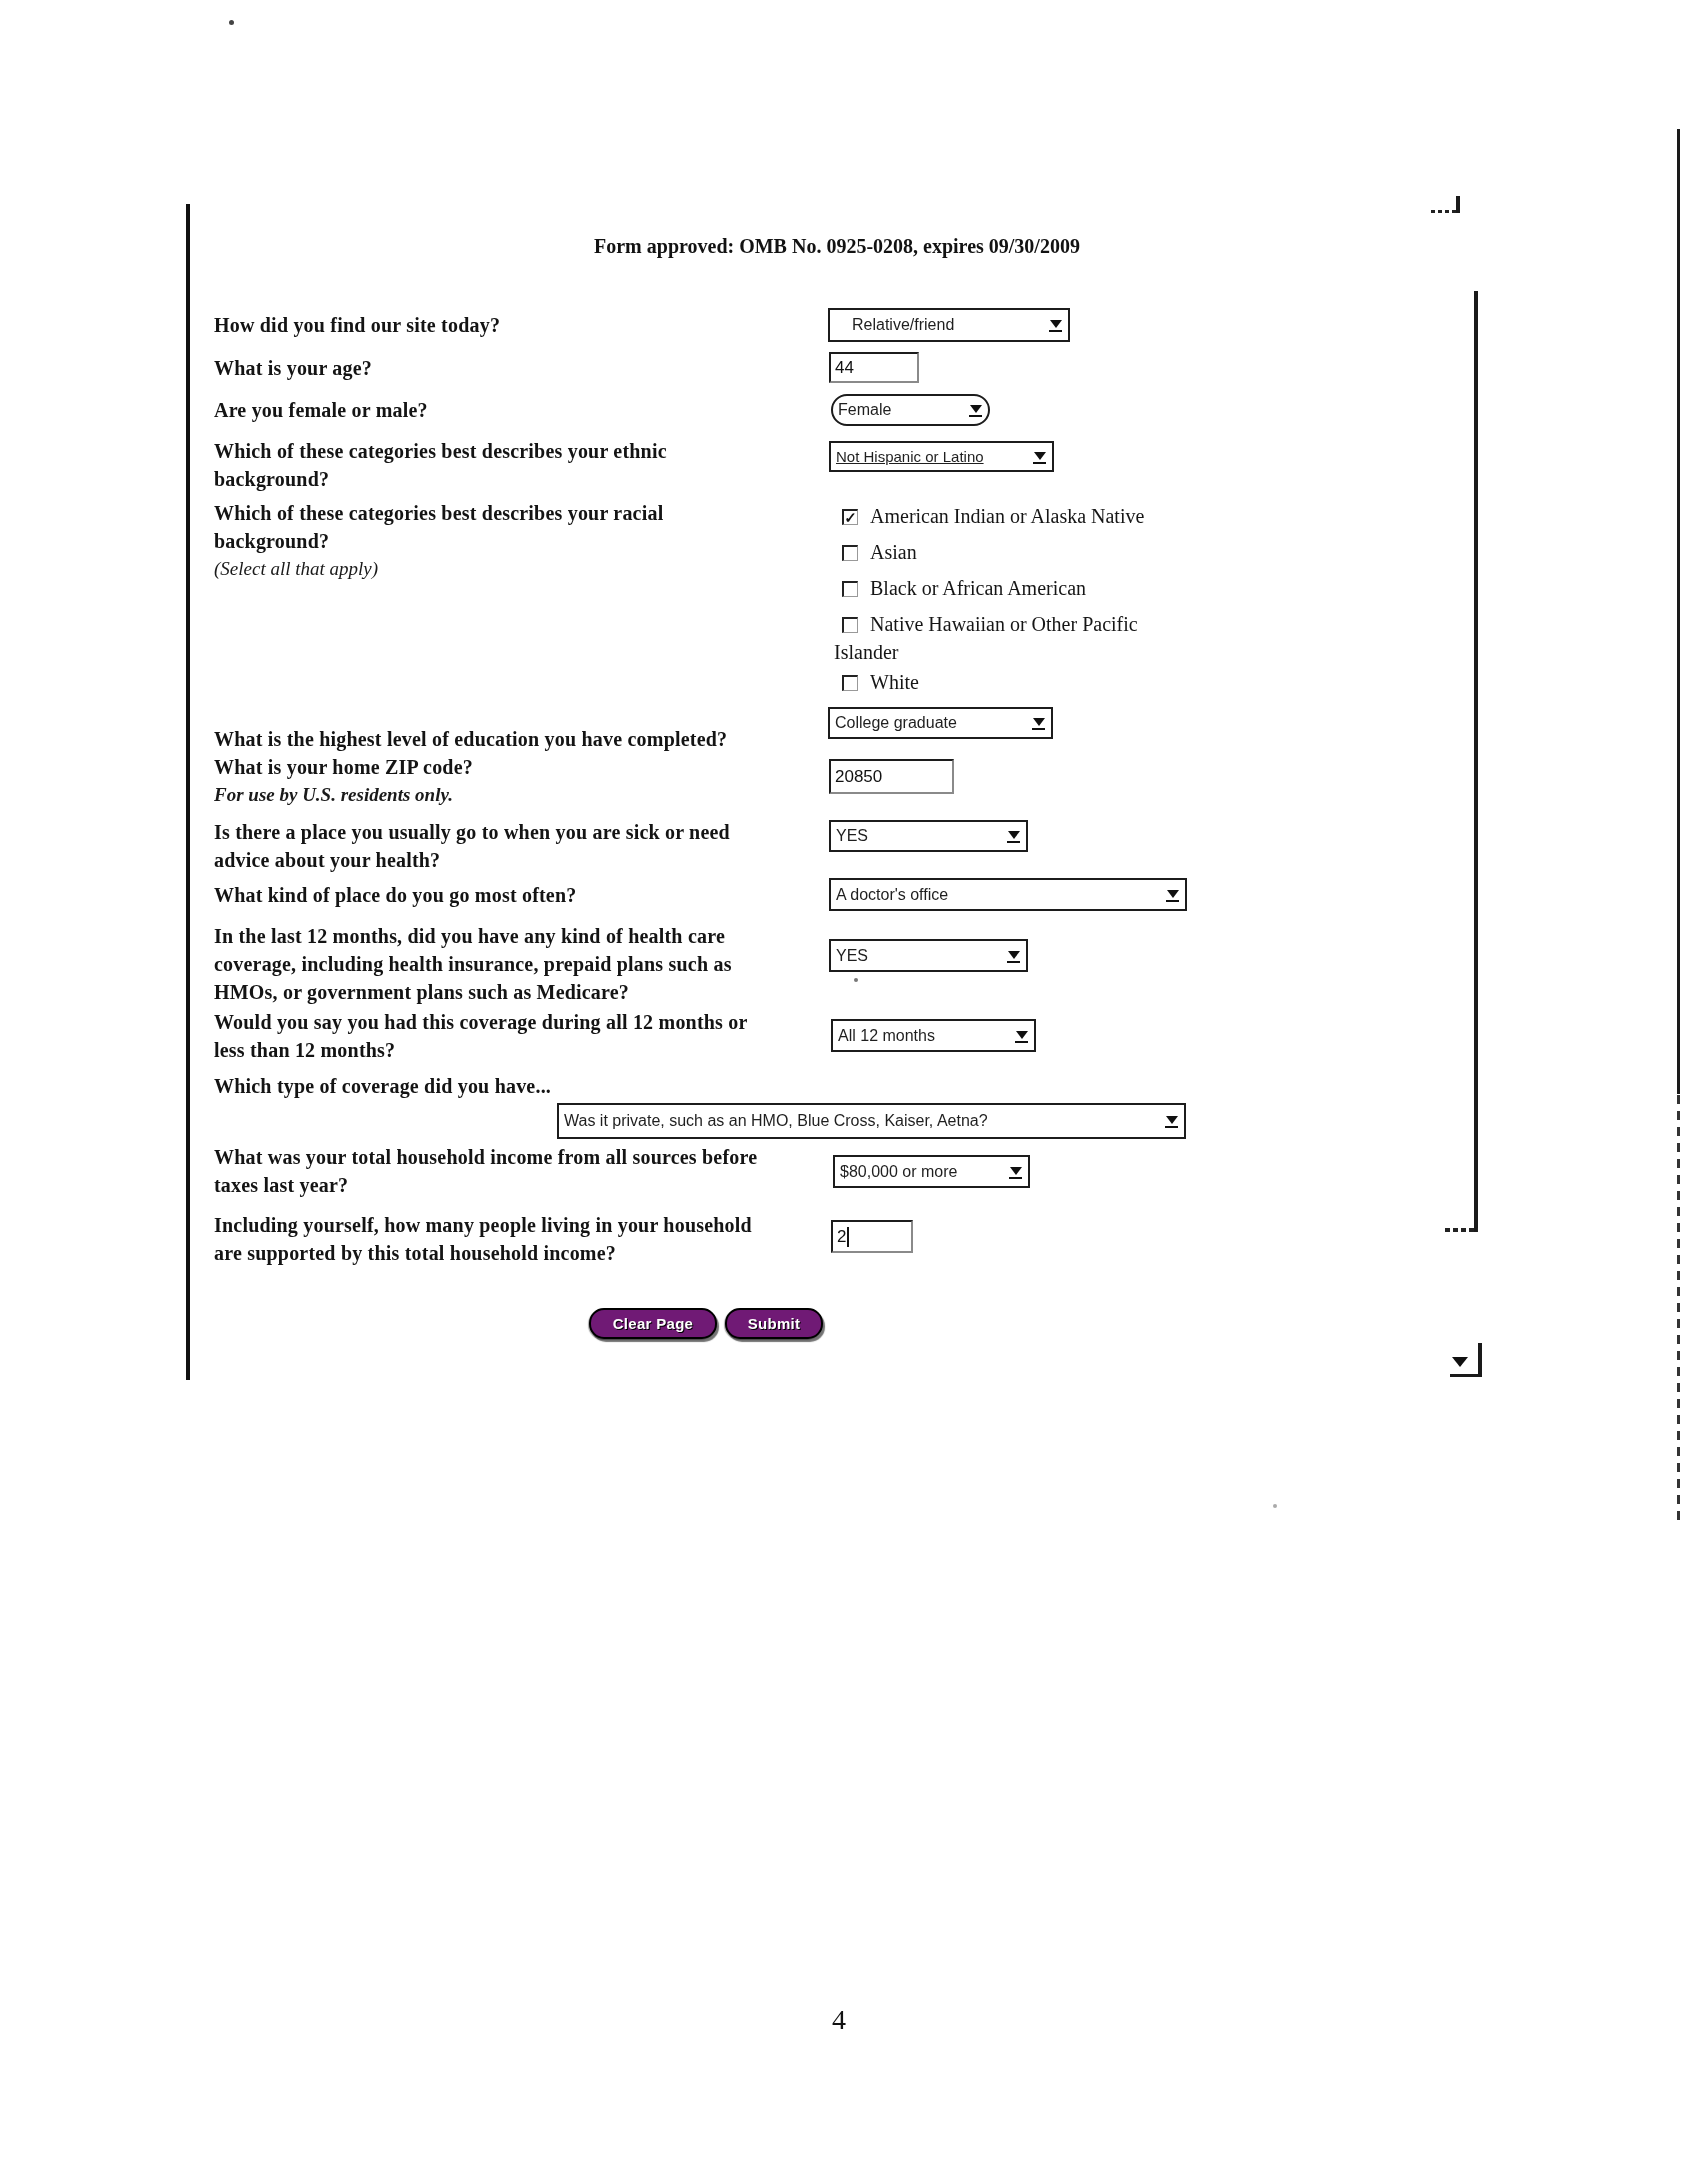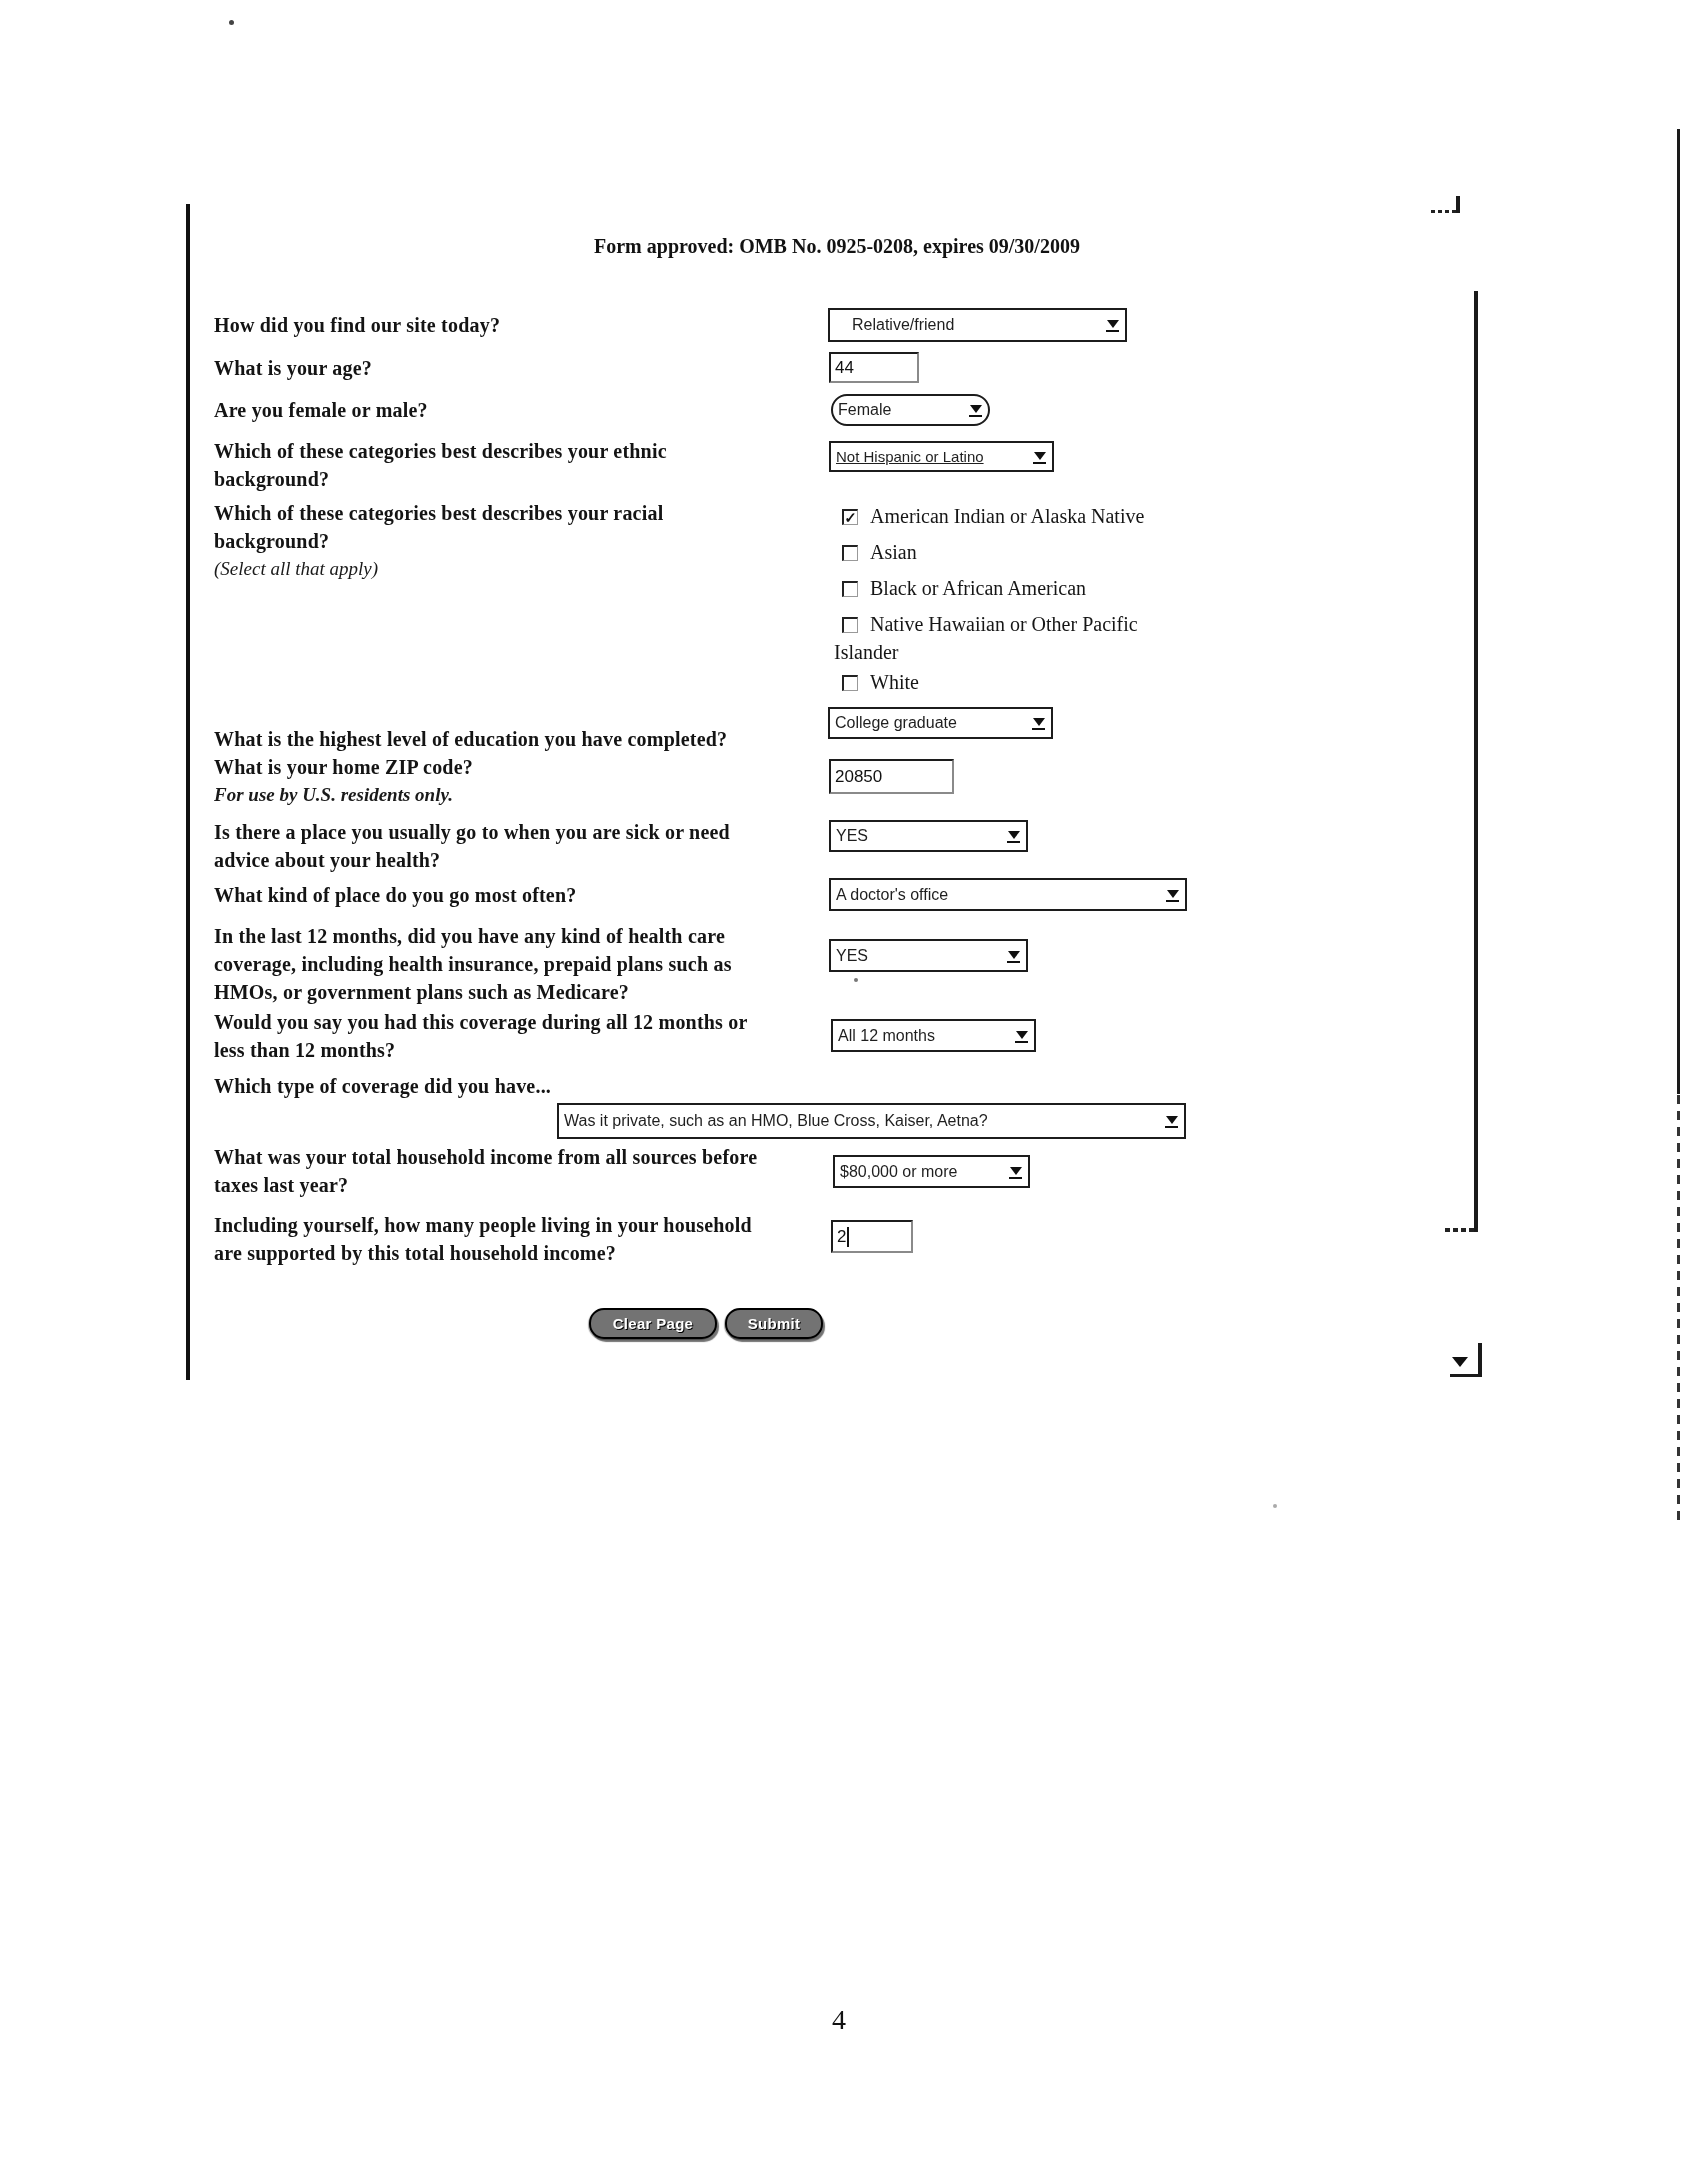--- a/index.html
+++ b/index.html
@@ -20,21 +20,21 @@
   .dd-arrow .bar{position:absolute;left:0;bottom:0;width:13px;height:2px;background:#101010;}
   .inputbox{position:absolute;background:#fff;border:2px solid #1c1c1c;border-bottom-color:#8a8a8a;
           border-right-color:#8a8a8a;box-sizing:border-box;font-family:"Liberation Sans",sans-serif;
           font-size:17px;color:#111;display:flex;align-items:center;padding-left:4px;}
   .caret{width:2px;height:20px;background:#111;margin-left:1px;}
   .checkbox{position:absolute;width:16px;height:16px;background:#fff;box-sizing:border-box;
           border-top:2px solid #222;border-left:2px solid #222;border-right:1px solid #999;border-bottom:1px solid #999;
           font-family:"Liberation Sans",sans-serif;font-size:15px;font-weight:bold;color:#111;
           line-height:13px;text-align:center;cursor:default;}
   .cblabel{position:absolute;font-family:"Liberation Serif",serif;font-size:20px;color:#161616;white-space:nowrap;}
-  .btn{position:absolute;background:#737373;color:#fff;font-family:"Liberation Sans",sans-serif;
+  .btn{position:absolute;background:#701a75;color:#fff;font-family:"Liberation Sans",sans-serif;
           font-weight:bold;font-size:15px;border:2px solid #000;border-radius:15px;
           display:flex;align-items:center;justify-content:center;box-sizing:border-box;
           box-shadow:2px 3px 1px rgba(0,0,0,.55), -1px 1px 1px rgba(0,0,0,.35);
           text-shadow:1px 1px 0 #000;letter-spacing:0.3px;cursor:default;}
   .rule{position:absolute;background:#111;}
   .mark{position:absolute;background:#1a1a1a;}
   .page-num{position:absolute;font-family:"Liberation Serif",serif;font-size:28px;color:#111;}
   .edge-dashed{position:absolute;width:3px;
           background:repeating-linear-gradient(to bottom,#333 0 9px,transparent 9px 16px);}
   .tri-glyph{position:absolute;width:0;height:0;border-left:8px solid transparent;
@@ -43,21 +43,21 @@
 </head>
 <body>
 
 <div class="canvas">
 
   <div class="header-text" style="left:594px;top:235px;">Form approved: OMB No. 0925-0208, expires 09/30/2009</div>
 
   <div class="rule" style="left:186px;top:204px;width:4px;height:1176px;"></div>
 
   <div class="qlabel" style="left:214px;top:314px;">How did you find our site today?</div>
-  <div class="selectbox" style="left:828px;top:308px;width:299px;height:34px;padding-left:22px;">
+  <div class="selectbox" style="left:828px;top:308px;width:242px;height:34px;padding-left:22px;">
     <span>Relative/friend</span>
     <span class="dd-arrow">
         <span class="tri"></span>
         <span class="bar"></span>
       </span>
   </div>
 
   <div class="qlabel" style="left:214px;top:357px;">What is your age?</div>
   <div class="inputbox" style="left:829px;top:352px;width:90px;height:31px;">
     <span>44</span>

